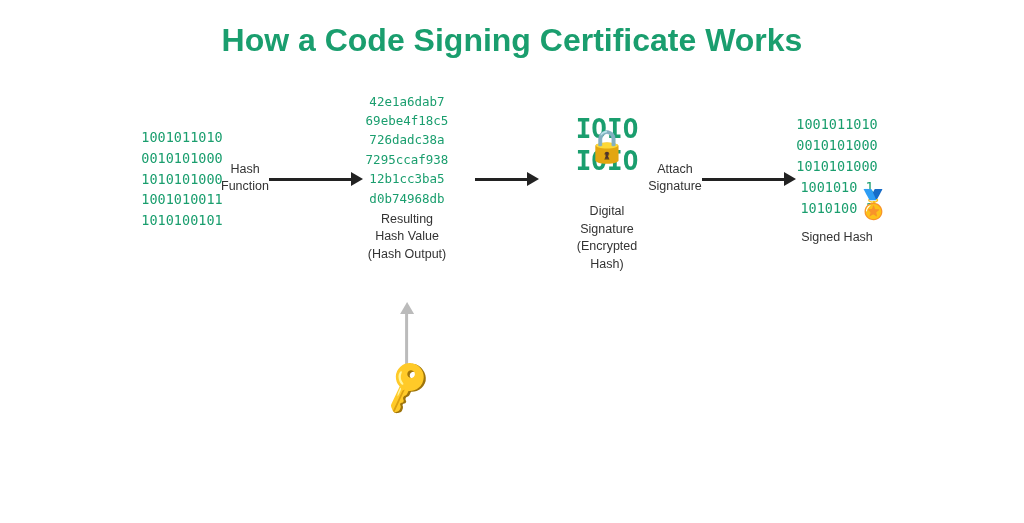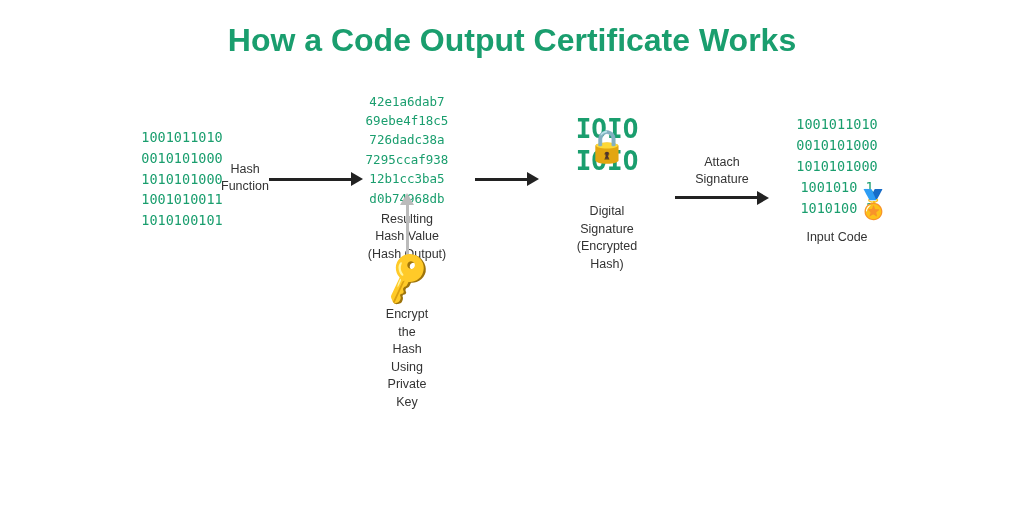--- a/index.html
+++ b/index.html
@@ -173,21 +173,21 @@
     .content-top {
       display: flex;
       flex-direction: column;
       align-items: center;
       justify-content: center;
     }
   </style>
 </head>
 <body>
 
-<div class="page-title">How a Code Output Certificate Works</div>
+<div class="page-title">How a Code Signing Certificate Works</div>
 
 <div class="diagram-container">
   <div class="top-row">
 
     <div class="node" style="width:110px;">
       <div class="node-top content-top">
         <div class="binary-text">1001011010<br>0010101000<br>1010101000<br>1001010011<br>1010100101</div>
       </div>
     </div>
 
@@ -206,23 +206,20 @@
       <div class="node-label" style="white-space:pre-line;">Resulting
 Hash Value
 (Hash Output)</div>
 
       <div style="position:absolute; bottom:-148px; left:50%; transform:translateX(-50%); display:flex; flex-direction:column; align-items:center;">
         <div class="arrow-up-container">
           <div class="arrow-up-head"></div>
           <div class="arrow-up-line" style="height:50px;"></div>
         </div>
         <div style="font-size:40px; transform:rotate(-20deg); display:inline-block; color:#e8b84b;">🔑</div>
-        <div class="key-label" style="white-space:pre-line;">Encrypt the
-Hash Using
-Private Key</div>
       </div>
     </div>
 
     <div class="connector-wrap" style="width:80px;">
       <div class="arrow-horizontal">
         <div class="arrow-line" style="width:52px;"></div>
         <div class="arrow-head"></div>
       </div>
     </div>
 
@@ -236,32 +233,32 @@
             <span>IO<span style="color:#1a9e6e;">IO</span></span>
           </div>
         </div>
       </div>
       <div class="node-label" style="white-space:pre-line; margin-top:8px;">Digital
 Signature
 (Encrypted
 Hash)</div>
     </div>
 
-    <div class="connector-wrap" style="flex-direction:column; width:110px;">
+    <div class="connector-wrap" style="flex-direction:row; width:110px;">
       <div class="arrow-label" style="margin-bottom:2px;">Attach<br>Signature</div>
       <div class="arrow-horizontal">
         <div class="arrow-line" style="width:82px;"></div>
         <div class="arrow-head"></div>
       </div>
     </div>
 
     <div class="node" style="width:120px;">
       <div class="node-top content-top" style="position:relative;">
         <div class="signed-code-wrapper">
           <div class="binary-text">1001011010<br>0010101000<br>1010101000<br>1001010 1<br>1010100 1</div>
           <div style="position:absolute; bottom:-2px; right:-14px; font-size:28px;">🏅</div>
         </div>
       </div>
-      <div class="node-label" style="white-space:pre-line; margin-top:8px;">Input Code</div>
+      <div class="node-label" style="white-space:pre-line; margin-top:8px;">Signed Hash</div>
     </div>
 
   </div>
 </div>
 
 </body></html>

